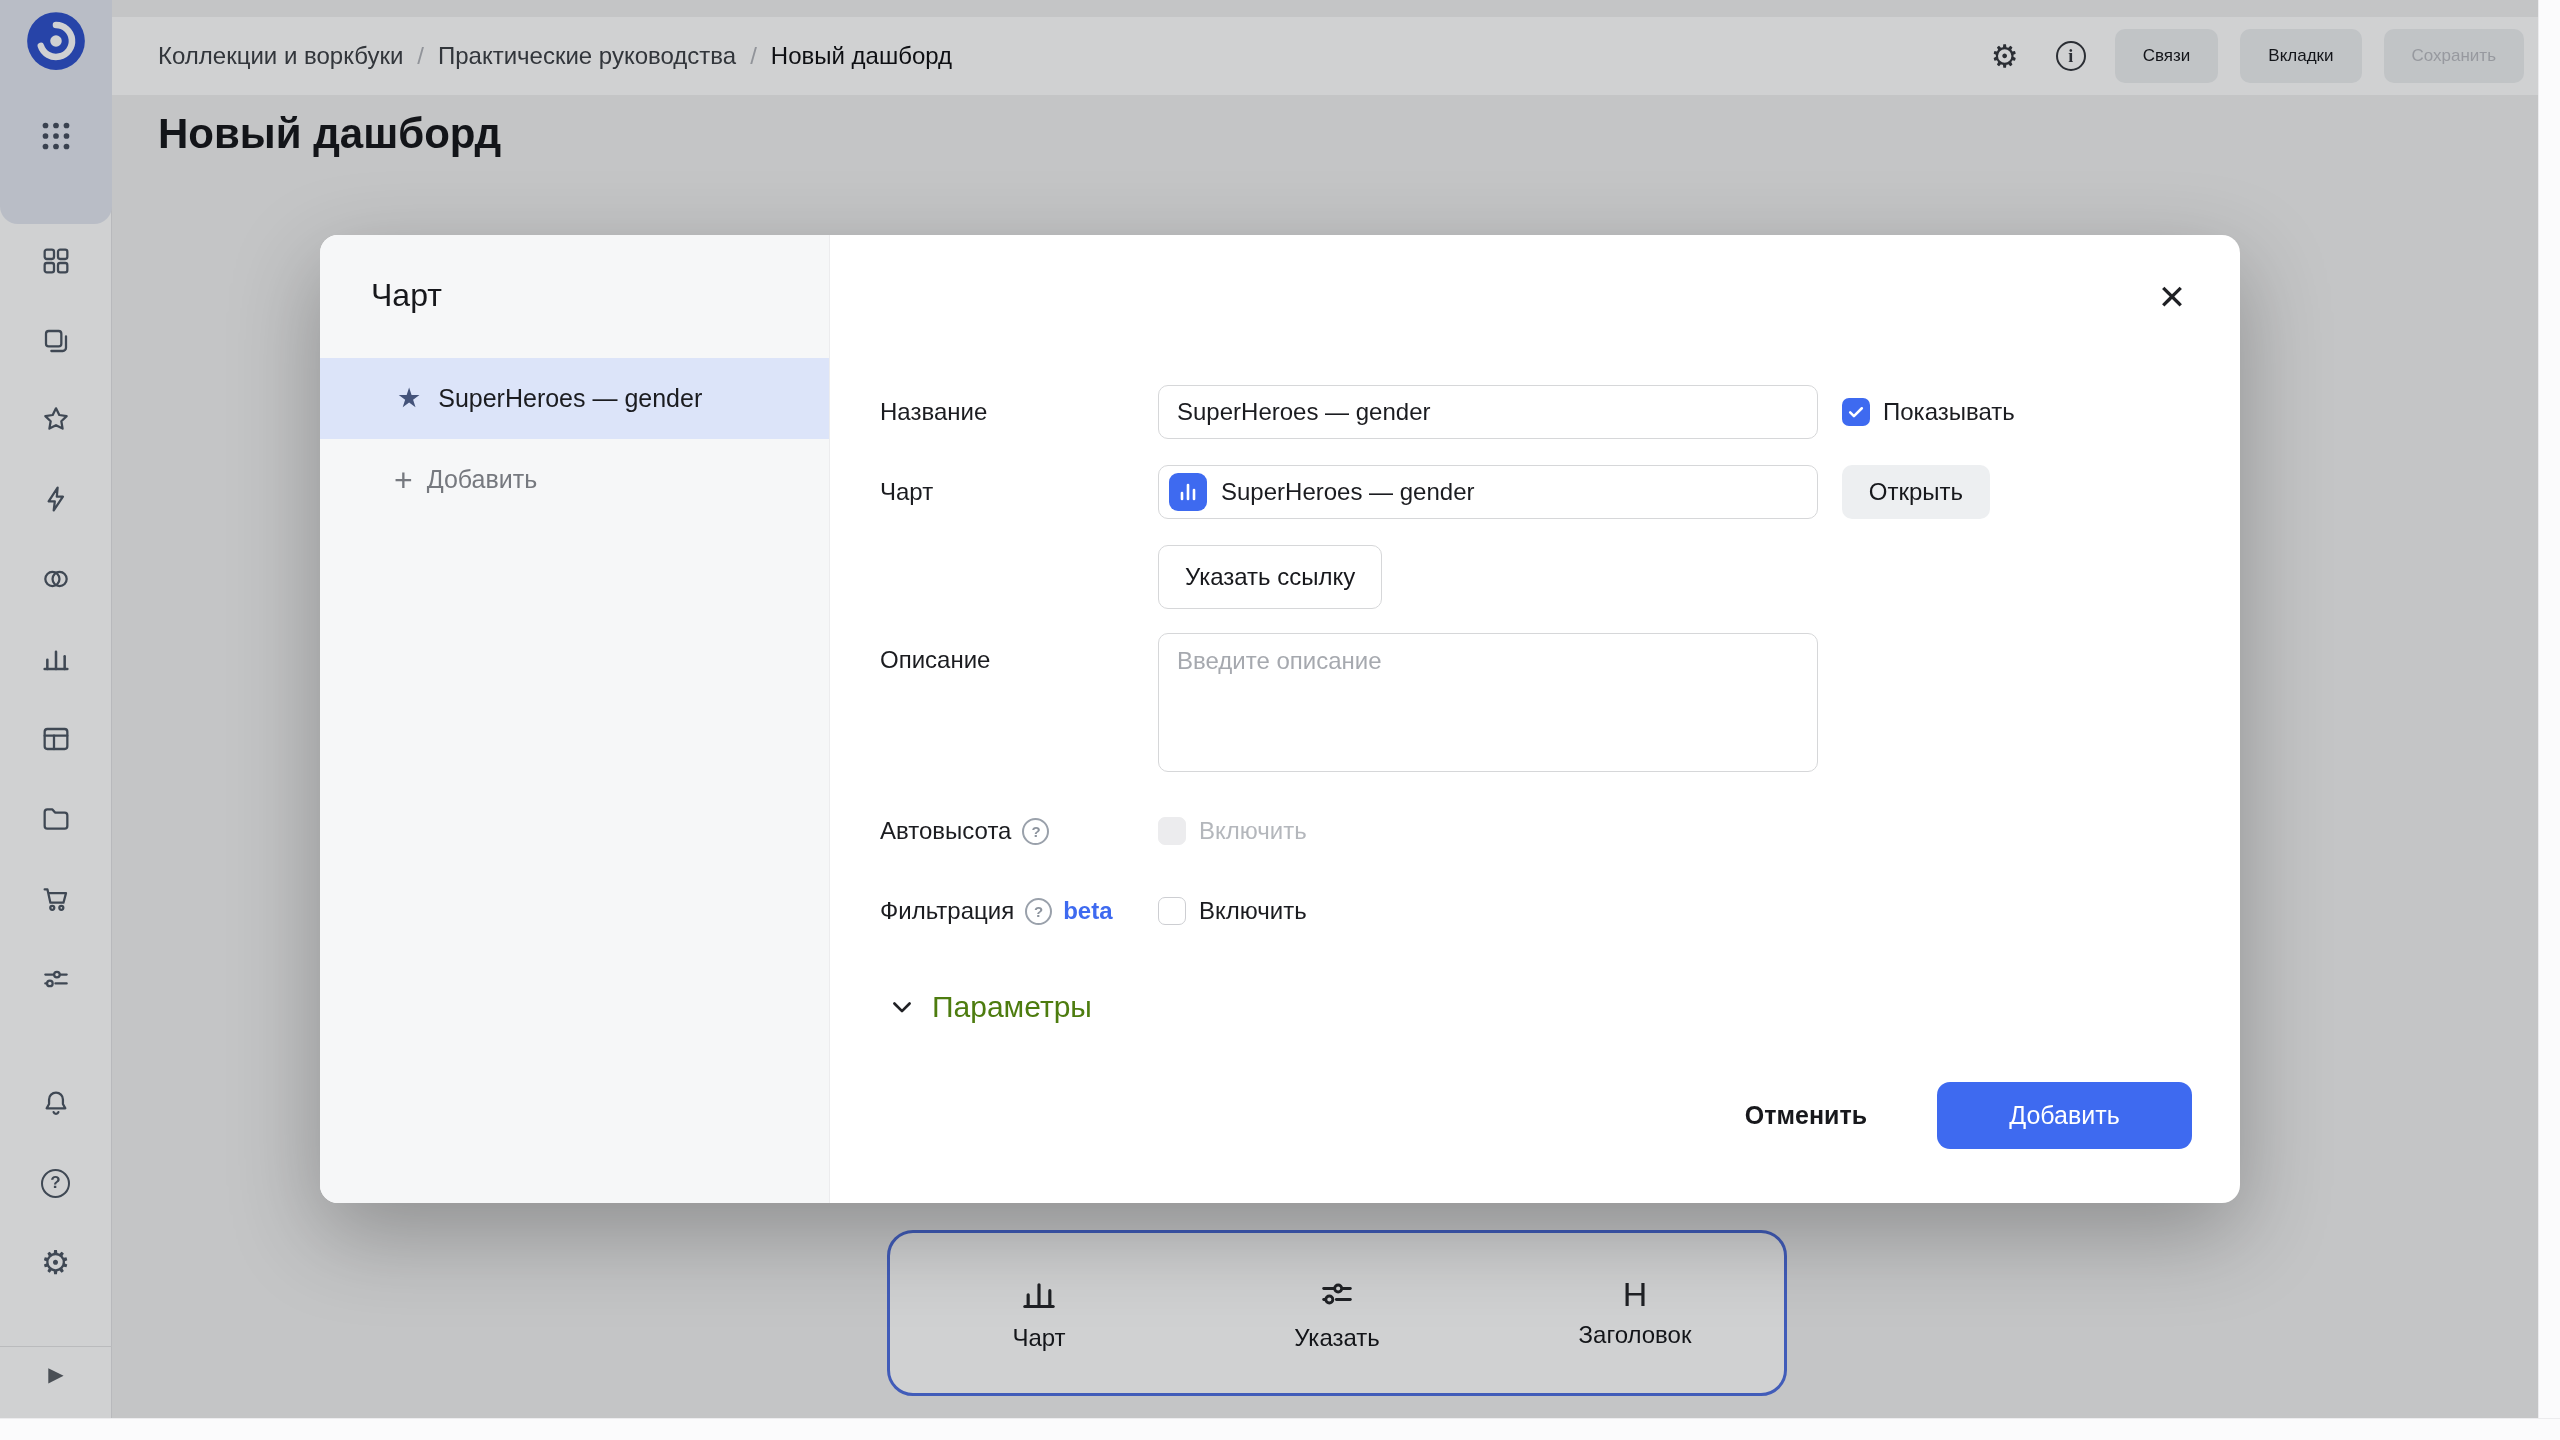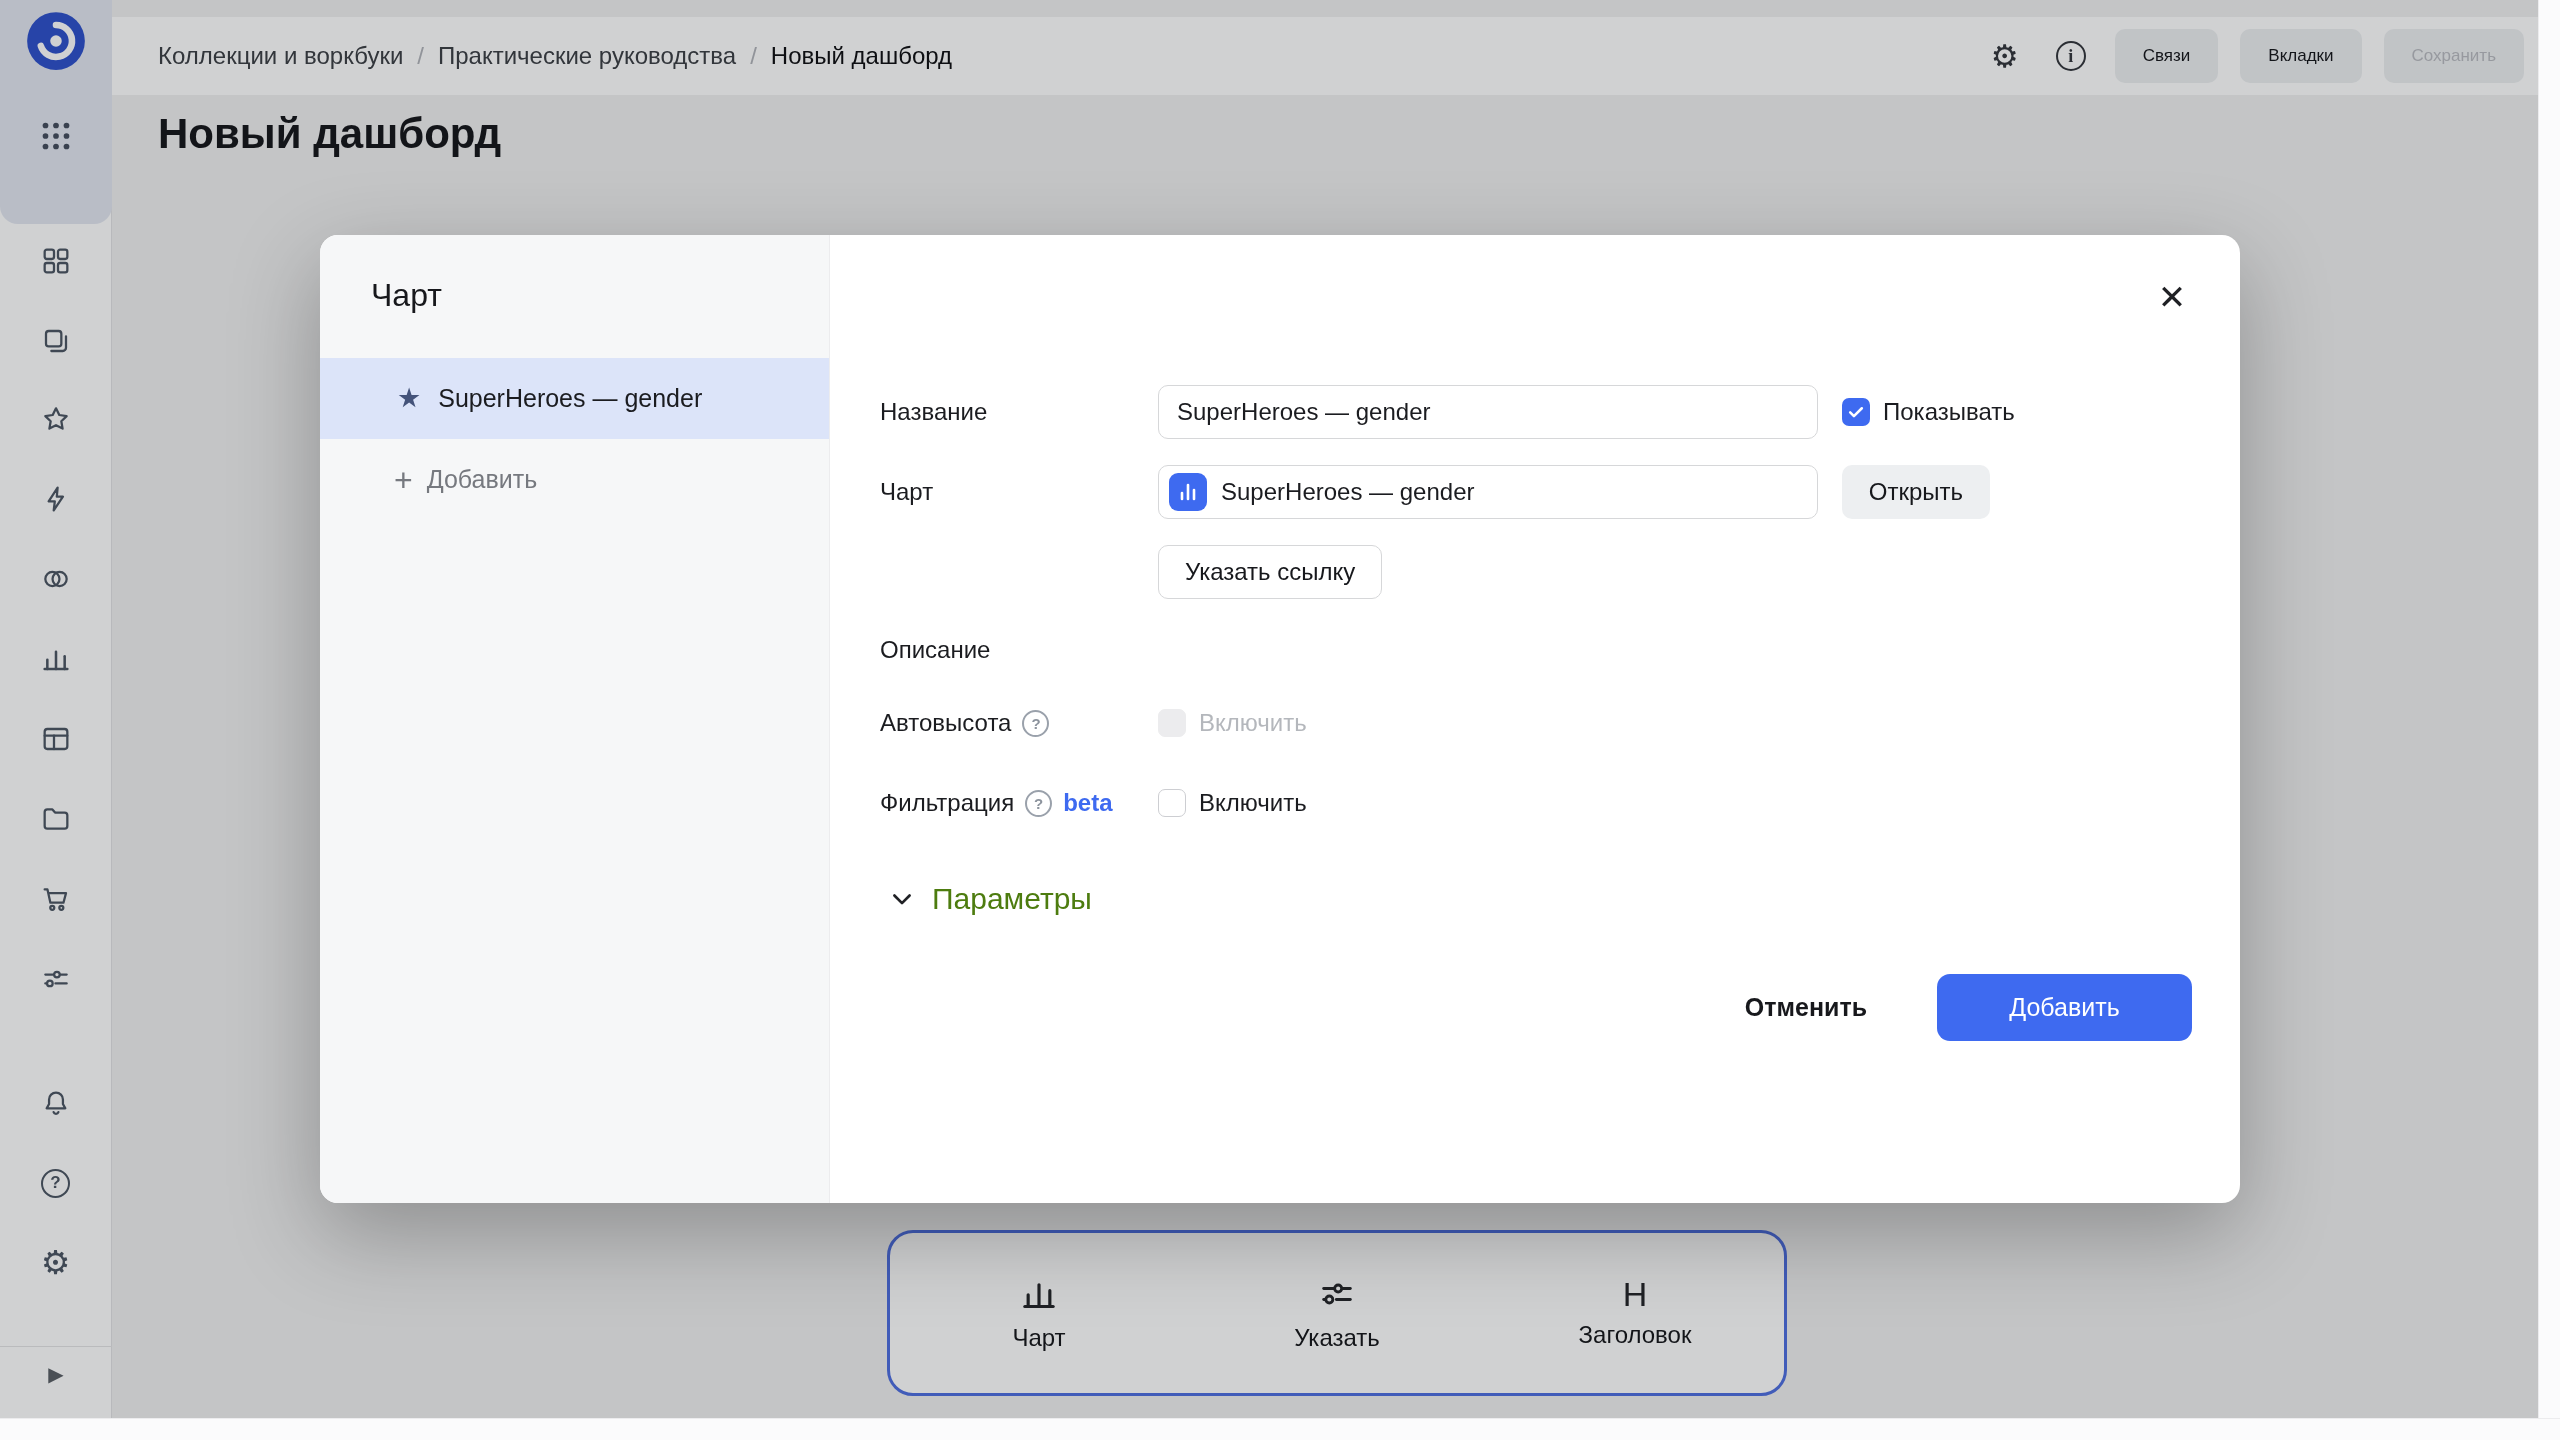--- a/index.html
+++ b/index.html
@@ -106,21 +106,21 @@
   .fieldbox { width:660px; height:54px; border:1px solid #d6d7d9; border-radius:10px;
     display:flex; align-items:center; gap:14px; padding:0 10px; cursor:pointer; background:#fff; }
   .chartchip { width:38px; height:38px; background:#3e6af0; border-radius:9px;
     display:flex; align-items:center; justify-content:center; }
   .chartchip svg { width:24px; height:24px; }
   .fieldtext { font-size:24px; color:#1b1c20; }
   .openbtn { margin-left:24px; width:148px; height:54px; background:#edeff1; border:none;
     border-radius:10px; font-size:24px; color:#17181c; font-family:inherit; cursor:pointer; }
 
   .r3 { margin-top:26px; }
-  .linkbtn { grid-column:2; justify-self:start; height:54px; padding:0 26px; background:#fff;
+  .linkbtn { grid-column:2; justify-self:start; height:64px; padding:0 26px; background:#fff;
     border:1px solid #d6d7d9; border-radius:10px; font-size:24px; color:#17181c;
     font-family:inherit; cursor:pointer; }
 
   .r4 { margin-top:24px; align-items:start; }
   .r4 .lab { padding-top:13px; }
   .area { width:660px; height:139px; border:1px solid #d6d7d9; border-radius:10px;
     padding:13px 18px; font-size:24px; color:#1b1c20; font-family:inherit; resize:none;
     background:#fff; outline:none; }
   .area::placeholder { color:#a6a9af; }
 
@@ -365,20 +365,21 @@
           </div>
           <div><button class="openbtn">Открыть</button></div>
         </div>
 
         <div class="frow r3">
           <button class="linkbtn">Указать ссылку</button>
         </div>
 
         <div class="frow r4">
           <div class="lab">Описание</div>
+          <textarea class="area" placeholder="Введите описание" style=""></textarea>
         </div>
 
         <div class="frow r5">
           <div class="lab">
             <span>Автовысота</span>
             <span class="qmini">?</span>
           </div>
           <div class="cbwrap">
             <div class="cb disabled"></div>
             <span class="cblabel dim">Включить</span>

